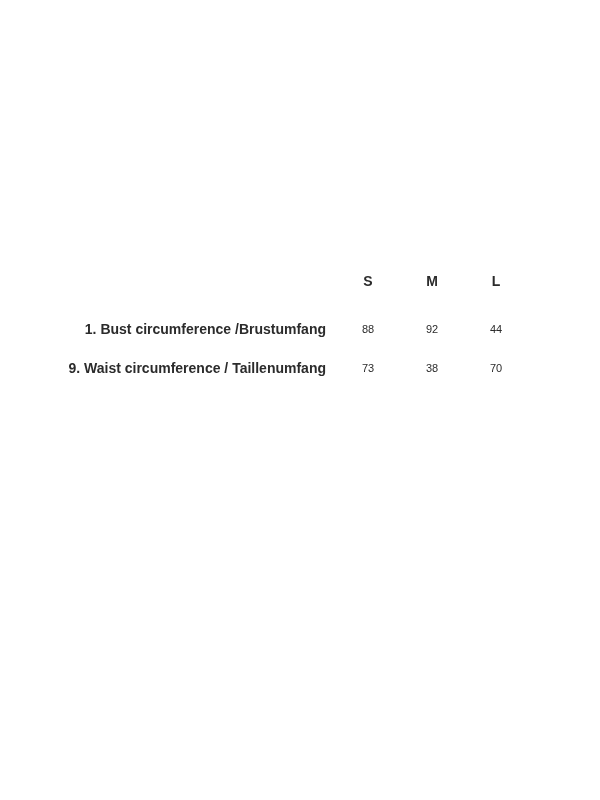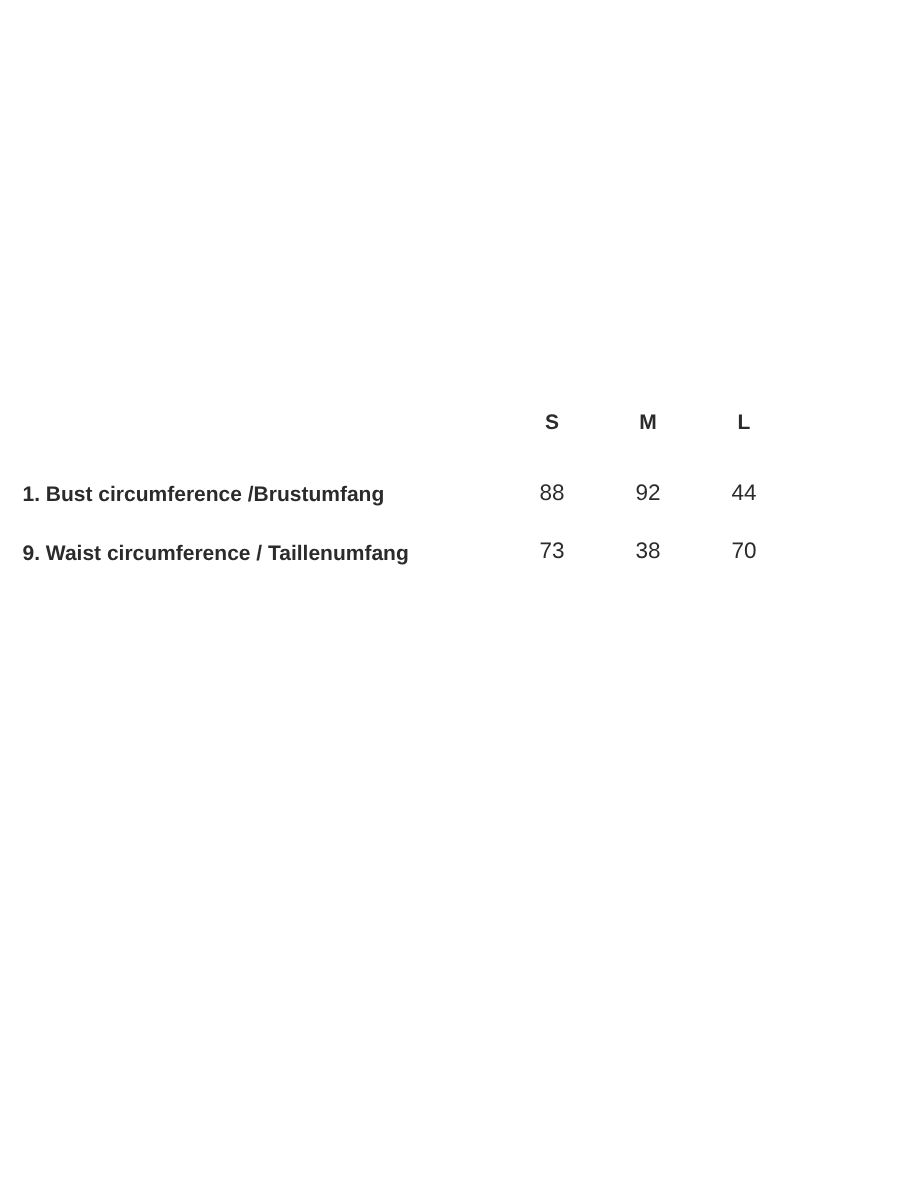--- a/index.html
+++ b/index.html
@@ -36,27 +36,27 @@
     font-weight: 700;
     line-height: 20px;
     text-align: center;
     padding: 9.5px 0 18.5px 0;
     color: #2b2b2b;
   }
   td.measurement-label {
     font-size: 14px;
     font-weight: 700;
     line-height: 20px;
-    text-align: left;
+    text-align: right;
     white-space: pre-line;
     padding: 9.5px 10px 9.5px 0;
     color: #2b2b2b;
   }
   td.measurement-value {
-    font-size: 15px;
+    font-size: 11px;
     font-weight: 400;
     line-height: 20px;
     text-align: center;
     padding: 9.5px 0;
     color: #2b2b2b;
   }
 </style>
 </head>
 <body>
 

